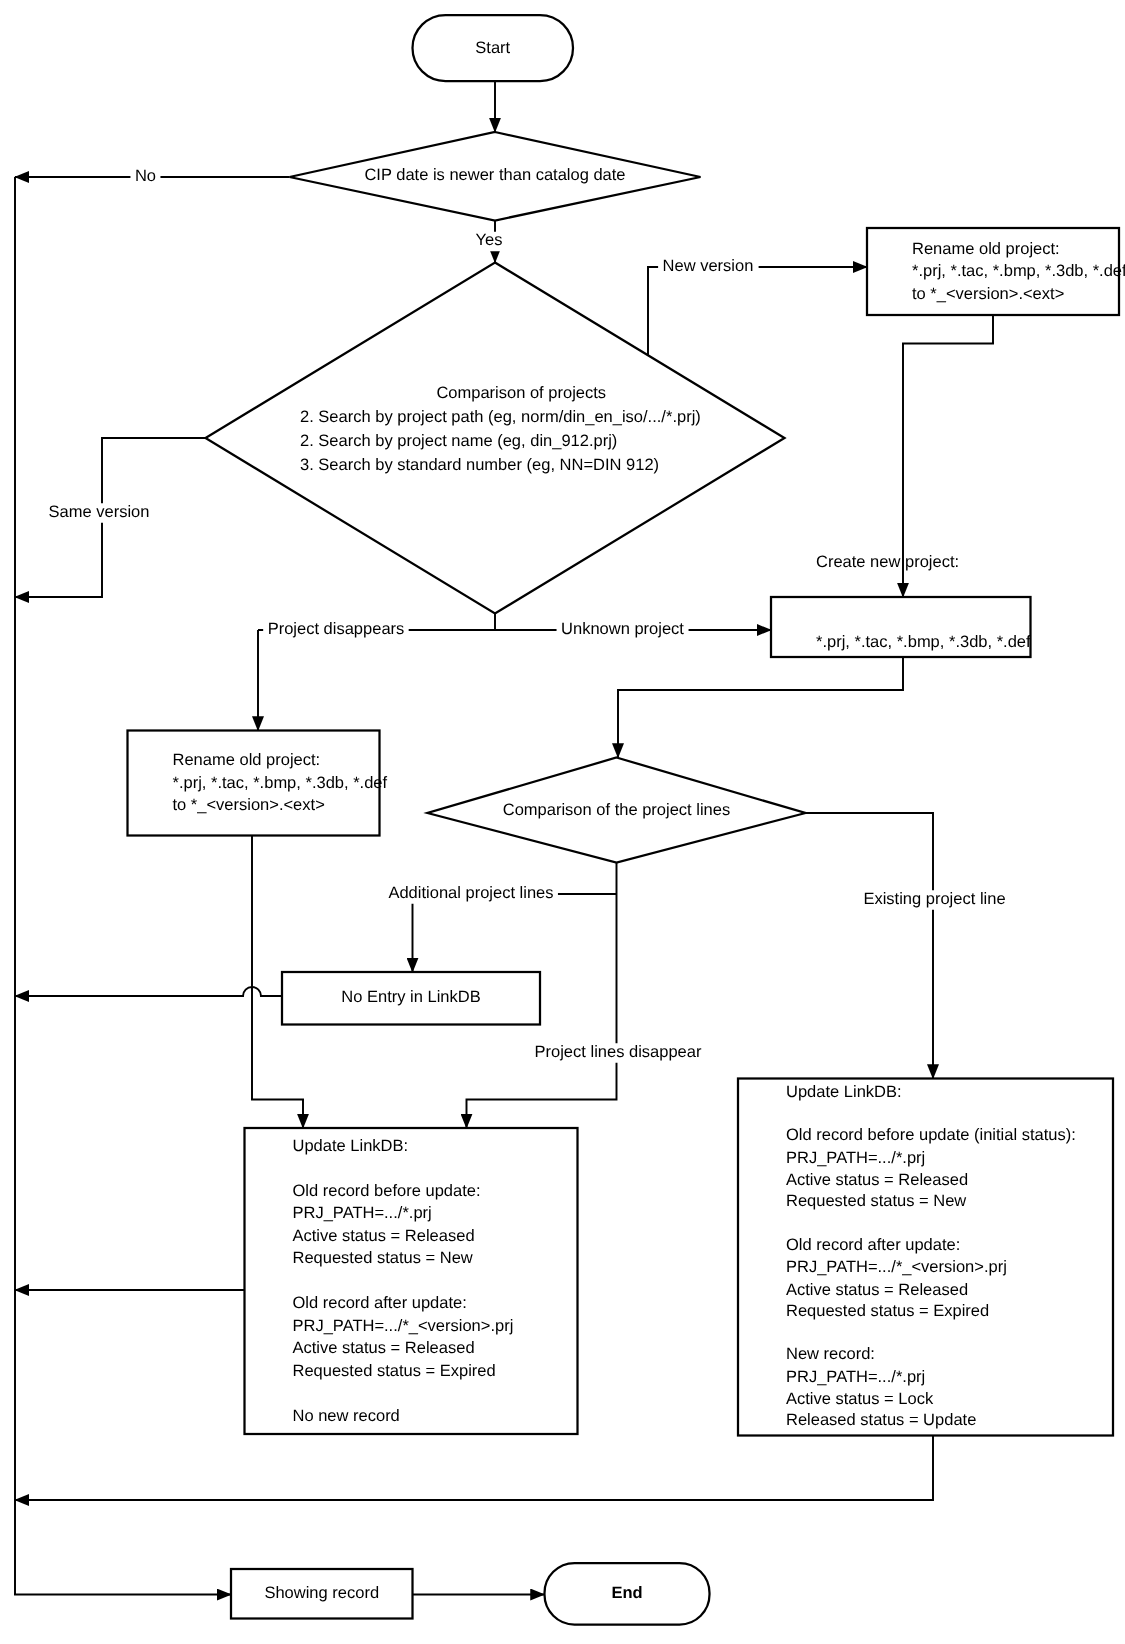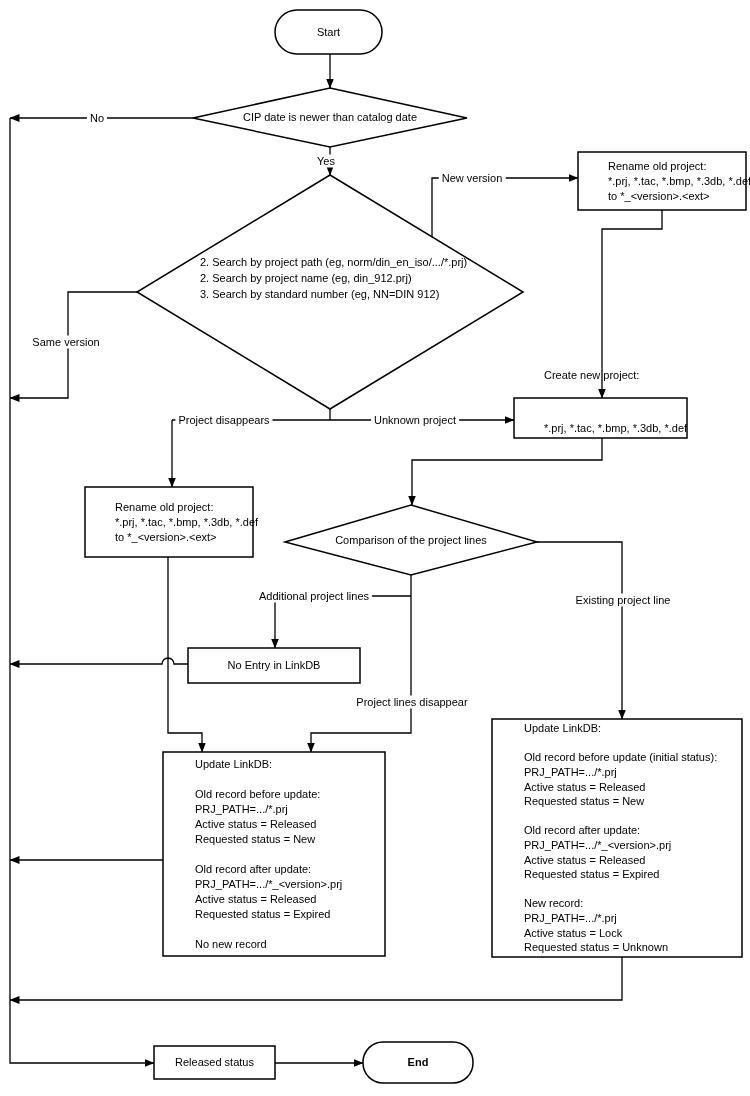--- a/index.html
+++ b/index.html
@@ -74,20 +74,21 @@
     <path class="wire" d="M163 860 L10 860" marker-end="url(#arr)"></path>
     <path class="wire" d="M622 957 L622 1000 L10 1000" marker-end="url(#arr)"></path>
     <path class="wire" d="M275 1063 L363 1063" marker-end="url(#arr)"></path>
   </svg>
 
   <div class="node-text" style="left:275px;top:10px;width:107px;height:44px;">Start</div>
 
   <div class="node-text" style="left:193px;top:88px;width:274px;height:59px;">CIP date is newer than catalog date</div>
 
   <div class="d2block" style="left:145px;top:254px;width:380px;">
+    <div class="d2title bl">Comparison of projects</div>
     <div class="d2items">
         <div class="bl">2. Search by project path (eg, norm/din_en_iso/.../*.prj)</div>
         <div class="bl">2. Search by project name (eg, din_912.prj)</div>
         <div class="bl">3. Search by standard number (eg, NN=DIN 912)</div>
       </div>
   </div>
 
   <div class="box-text" style="left:583px;top:152px;width:160px;height:58px;">
       <div class="bl">Rename old project:</div>
       <div class="bl">*.prj, *.tac, *.bmp, *.3db, *.def</div>
@@ -134,24 +135,24 @@
       <div class="bl">Requested status = New</div>
       <div class="bl"></div>
       <div class="bl">Old record after update:</div>
       <div class="bl">PRJ_PATH=.../*_&lt;version&gt;.prj</div>
       <div class="bl">Active status = Released</div>
       <div class="bl">Requested status = Expired</div>
       <div class="bl"></div>
       <div class="bl">New record:</div>
       <div class="bl">PRJ_PATH=.../*.prj</div>
       <div class="bl">Active status = Lock</div>
-      <div class="bl">Requested status = Unknown</div>
+      <div class="bl">Released status = Update</div>
     </div>
 
-  <div class="node-text" style="left:154px;top:1046px;width:121px;height:33px;">Released status</div>
+  <div class="node-text" style="left:154px;top:1046px;width:121px;height:33px;">Showing record</div>
 
   <div class="node-text" style="left:363px;top:1042px;width:110px;height:41px;font-weight:bold;">End</div>
 
   <span class="edge-label" style="left:97px;top:118px;">No</span>
   <span class="edge-label" style="left:326px;top:161px;">Yes</span>
   <span class="edge-label" style="left:472px;top:178px;">New version</span>
   <span class="edge-label" style="left:66px;top:342px;">Same version</span>
   <span class="edge-label" style="left:224px;top:420px;">Project disappears</span>
   <span class="edge-label" style="left:415px;top:420px;">Unknown project</span>
   <span class="edge-label" style="left:314px;top:596px;">Additional project lines</span>

